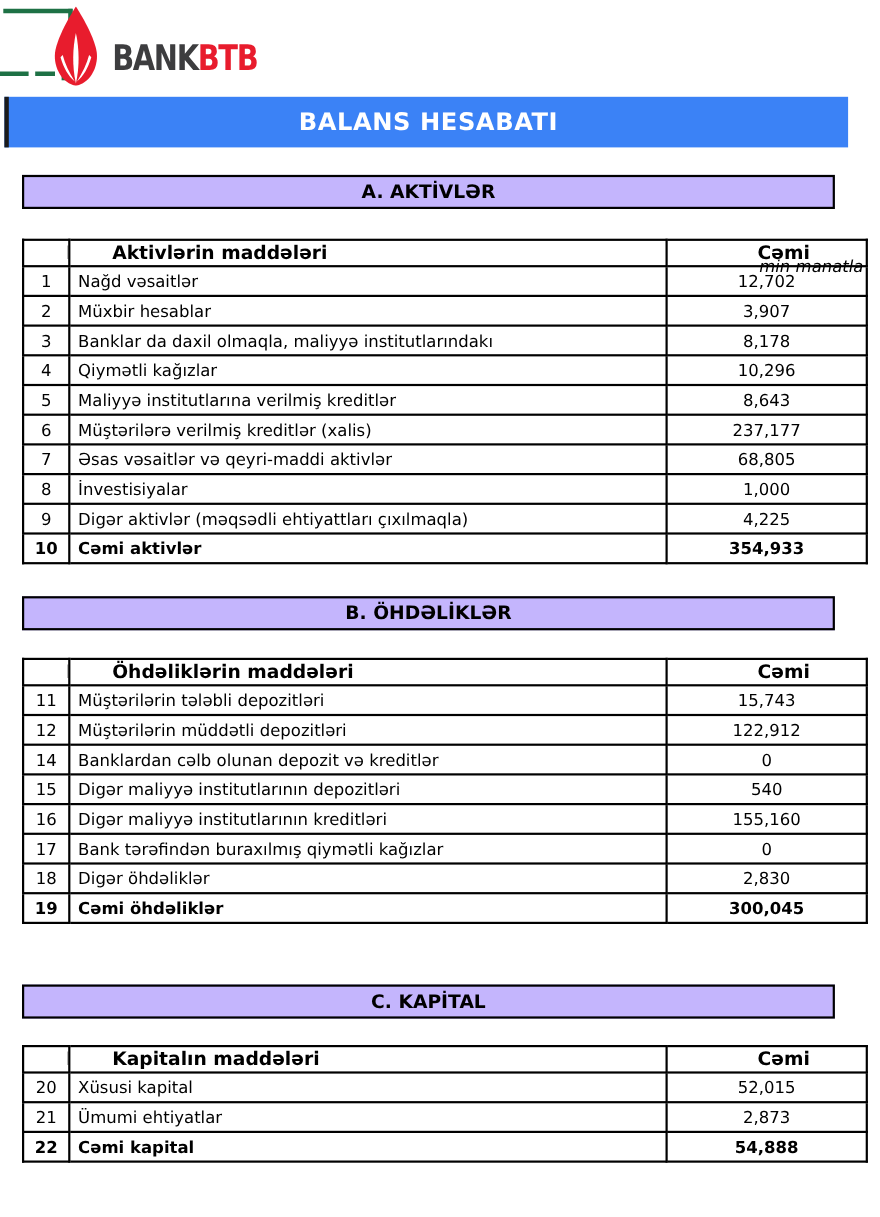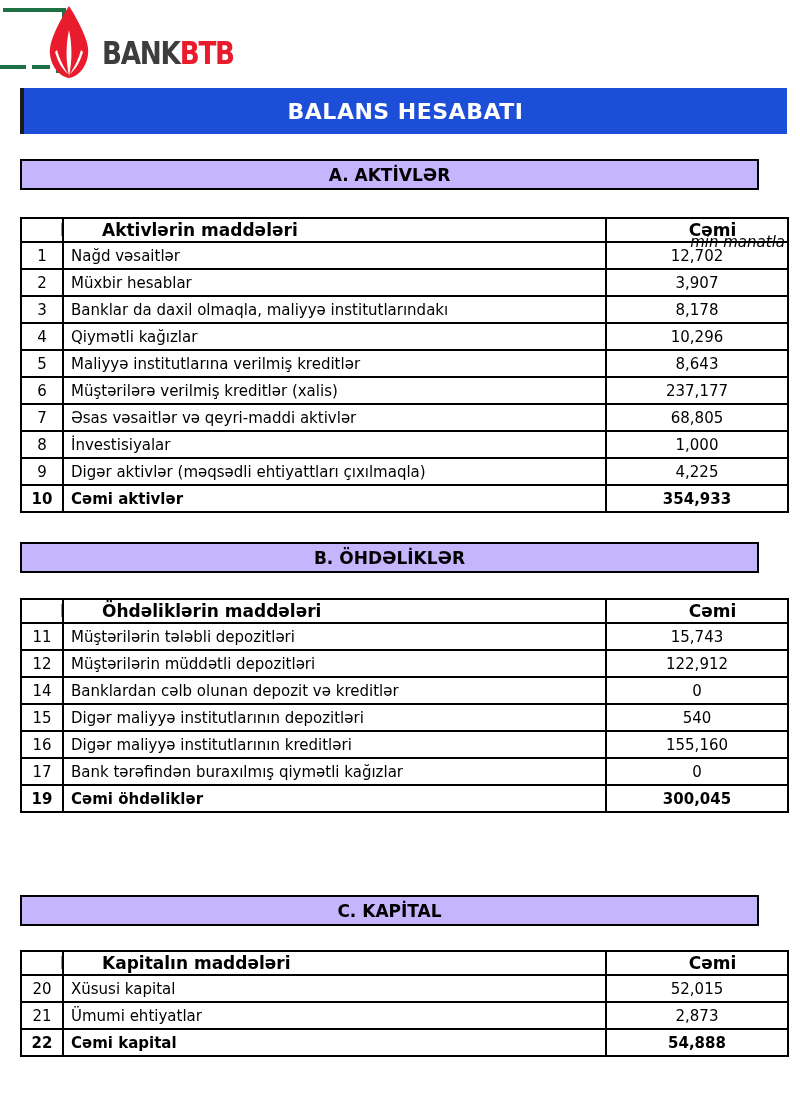--- a/index.html
+++ b/index.html
@@ -12,22 +12,22 @@
   
   .logo { position: absolute; left: 44px; top: 6px; display: flex; align-items: flex-start; }
   .logo-flame { width: 50px; height: 72px; }
   .logo-text { margin-left: 8px; margin-top: 28px; font-size: 32px; font-weight: 600;
                letter-spacing: -1.5px; transform: scaleX(0.82); transform-origin: left center;
                white-space: nowrap; }
   .logo-bank { color: #3d3d3f; }
   .logo-btb  { color: #e81c2d; }
 
   
-  .banner { position: absolute; left: 20px; top: 88px; width: 767px; height: 46px;
-            background: #1d4ed8; border-left: 4px solid #1b1b1b;
+  .banner { position: absolute; left: 4px; top: 88px; width: 767px; height: 46px;
+            background: #3b82f6; border-left: 4px solid #1b1b1b;
             display: flex; align-items: center; justify-content: center; }
   .banner-title { color: #ffffff; font-weight: bold; font-size: 22px; letter-spacing: 0.5px; }
 
   
   .band { position: absolute; left: 20px; width: 739px; height: 31px; background: #c4b5fd;
           border: 2px solid #000; display: flex; align-items: center; justify-content: center; }
   .band-title { font-weight: bold; font-size: 17px; }
   .band-a { top: 159px; }
   .band-b { top: 542px; }
   .band-c { top: 895px; }
@@ -195,20 +195,25 @@
       <tr>
         <td class="col-no">16</td>
         <td class="col-item">Digər maliyyə institutlarının kreditləri</td>
         <td class="col-val">155,160</td>
       </tr>
       <tr>
         <td class="col-no">17</td>
         <td class="col-item">Bank tərəfindən buraxılmış qiymətli kağızlar</td>
         <td class="col-val">0</td>
       </tr>
+      <tr>
+        <td class="col-no">18</td>
+        <td class="col-item">Digər öhdəliklər</td>
+        <td class="col-val">2,830</td>
+      </tr>
       <tr class="total">
         <td class="col-no">19</td>
         <td class="col-item">Cəmi öhdəliklər</td>
         <td class="col-val">300,045</td>
       </tr>
     </tbody>
 </table>
 
 <div class="band band-c">
   <span class="band-title">C. KAPİTAL</span>

